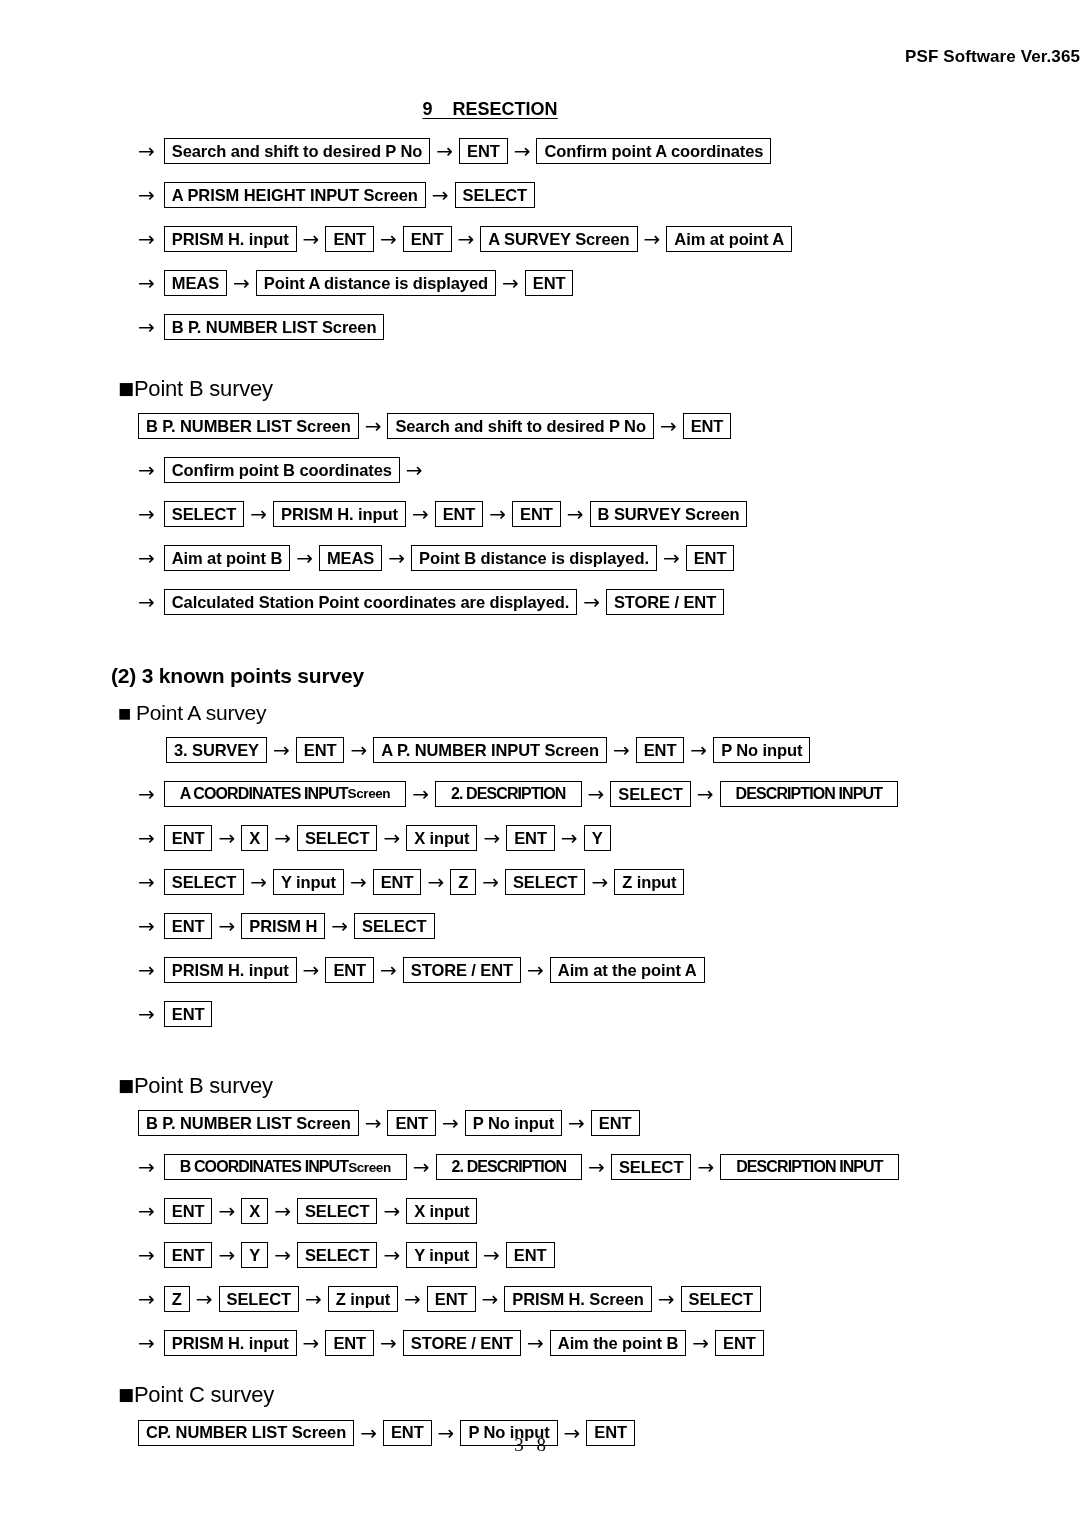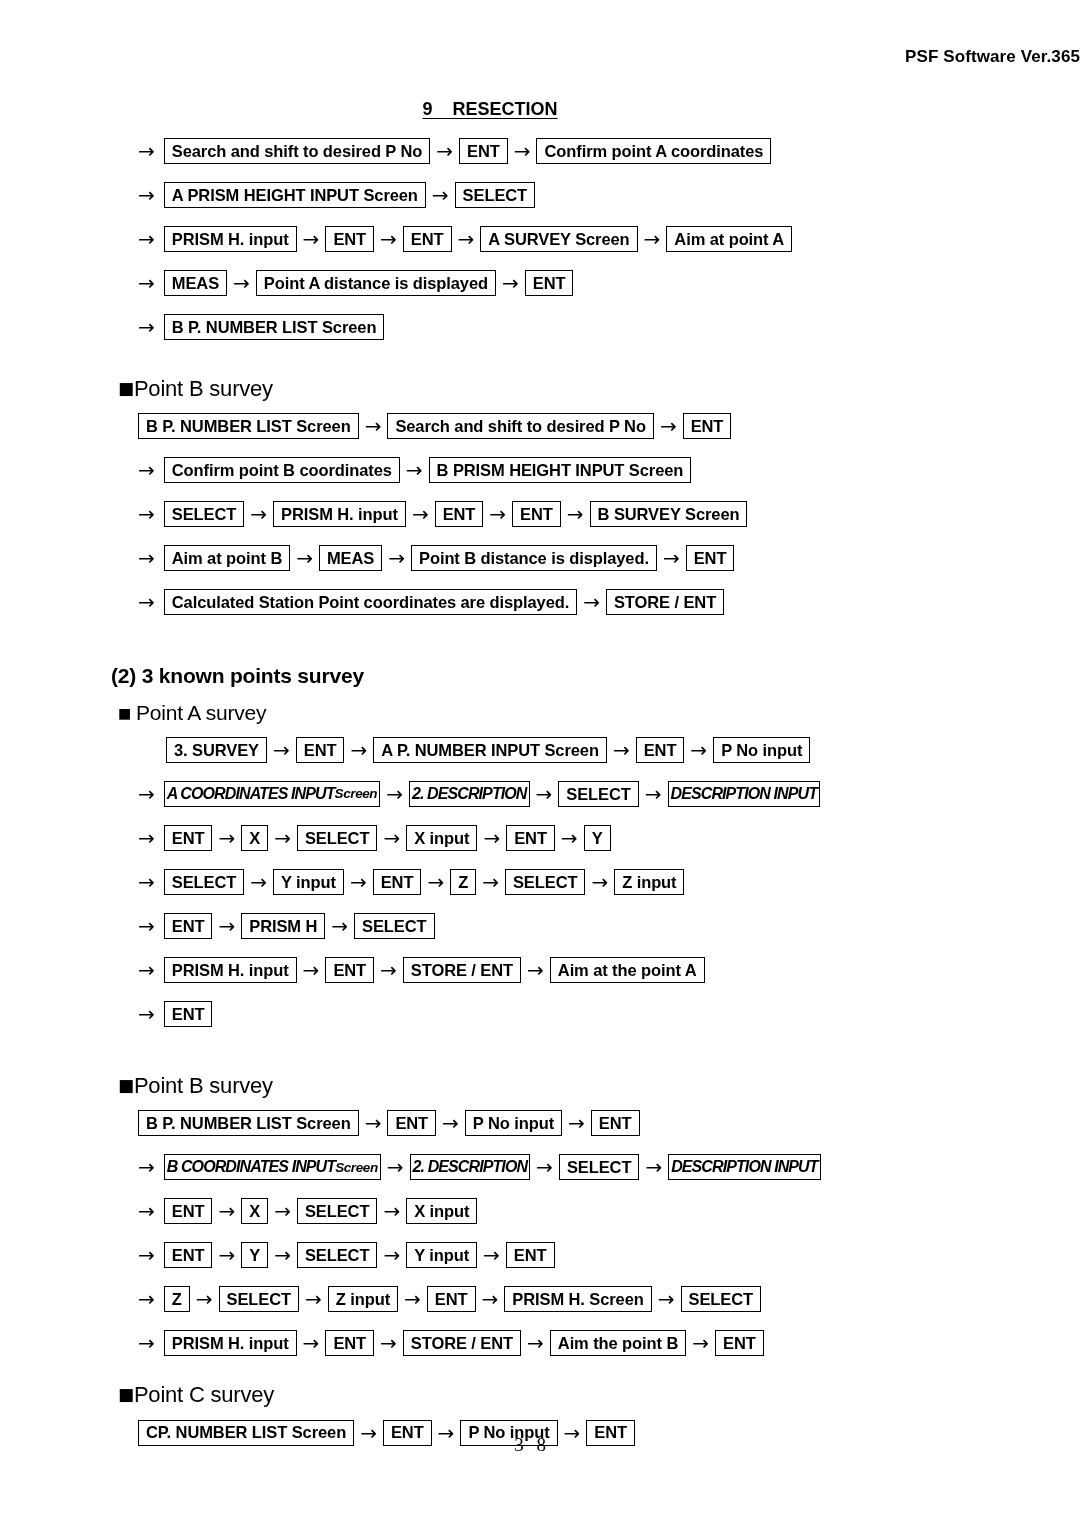--- a/index.html
+++ b/index.html
@@ -87,22 +87,21 @@
     font-weight: bold;
     line-height: 1;
     box-sizing: border-box;
     letter-spacing: -0.1px;
   }
   .box.narrow {
     
     font-size: 16px;
     letter-spacing: -0.9px;
     transform: none;
-    padding: 0 2px;
-    font-style: italic;
+    padding: 0 15px;
   }
   .box.narrow .sm {
     font-size: 13.5px;
     letter-spacing: -0.4px;
   }
 
   
   h2.sec-head {
     font-size: 22px;
     font-weight: normal;
@@ -214,21 +213,20 @@
         <span class="box">B P. NUMBER LIST Screen</span>
         <span class="arrow">→</span>
         <span class="box">Search and shift to desired P No</span>
         <span class="arrow">→</span>
         <span class="box">ENT</span>
       </div>
       <div class="flow-row indent-arrow">
         <span class="arrow lead">→</span>
         <span class="box">Confirm point B coordinates</span>
         <span class="arrow">→</span>
-        <span class="box">B PRISM HEIGHT INPUT Screen</span>
       </div>
       <div class="flow-row indent-arrow">
         <span class="arrow lead">→</span>
         <span class="box">SELECT</span>
         <span class="arrow">→</span>
         <span class="box">PRISM H. input</span>
         <span class="arrow">→</span>
         <span class="box">ENT</span>
         <span class="arrow">→</span>
         <span class="box">ENT</span>

